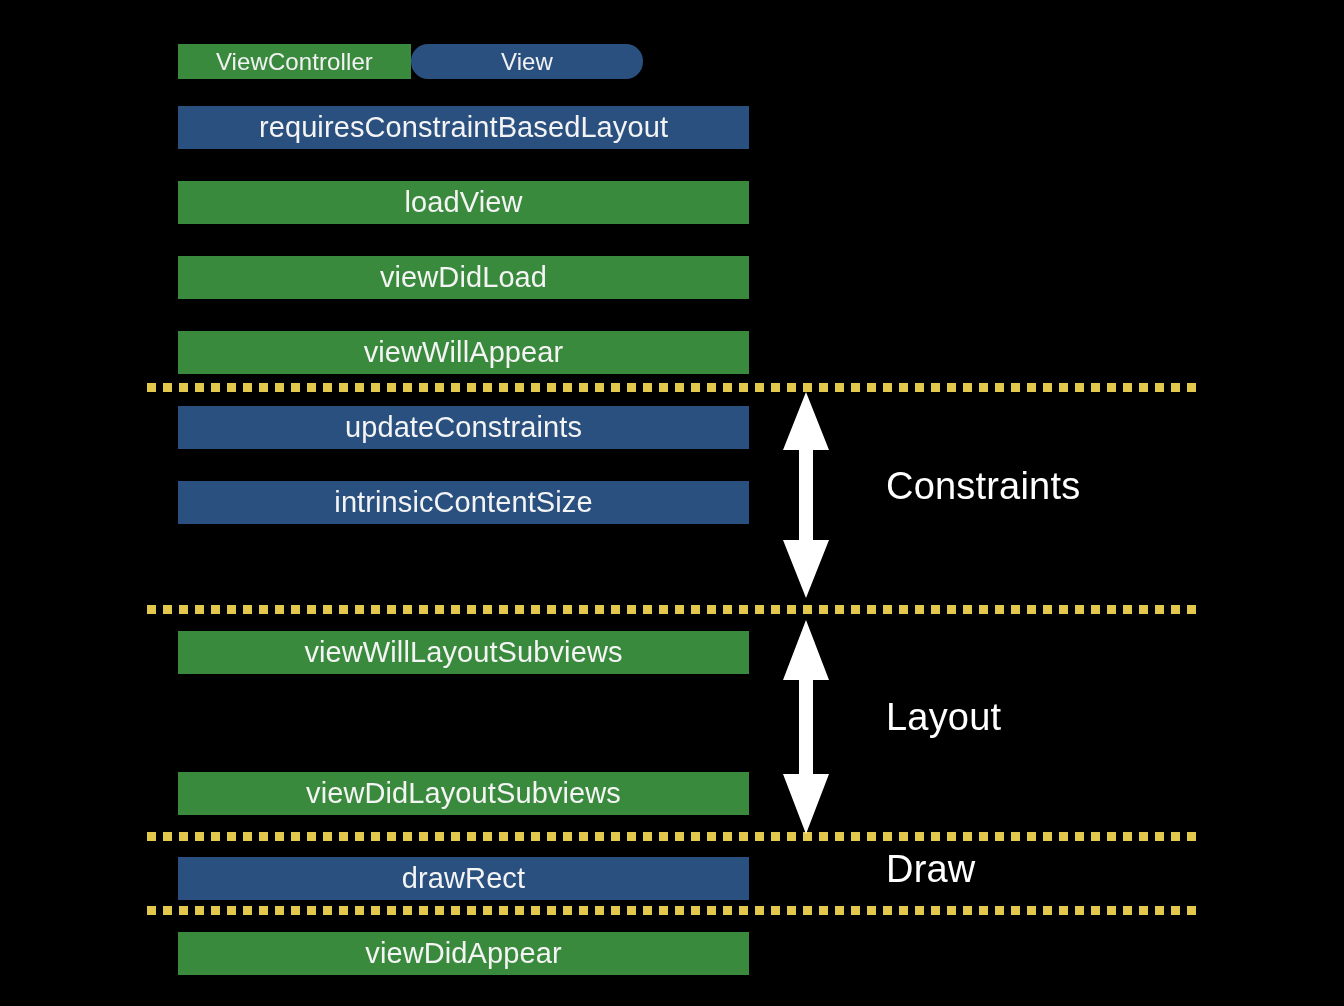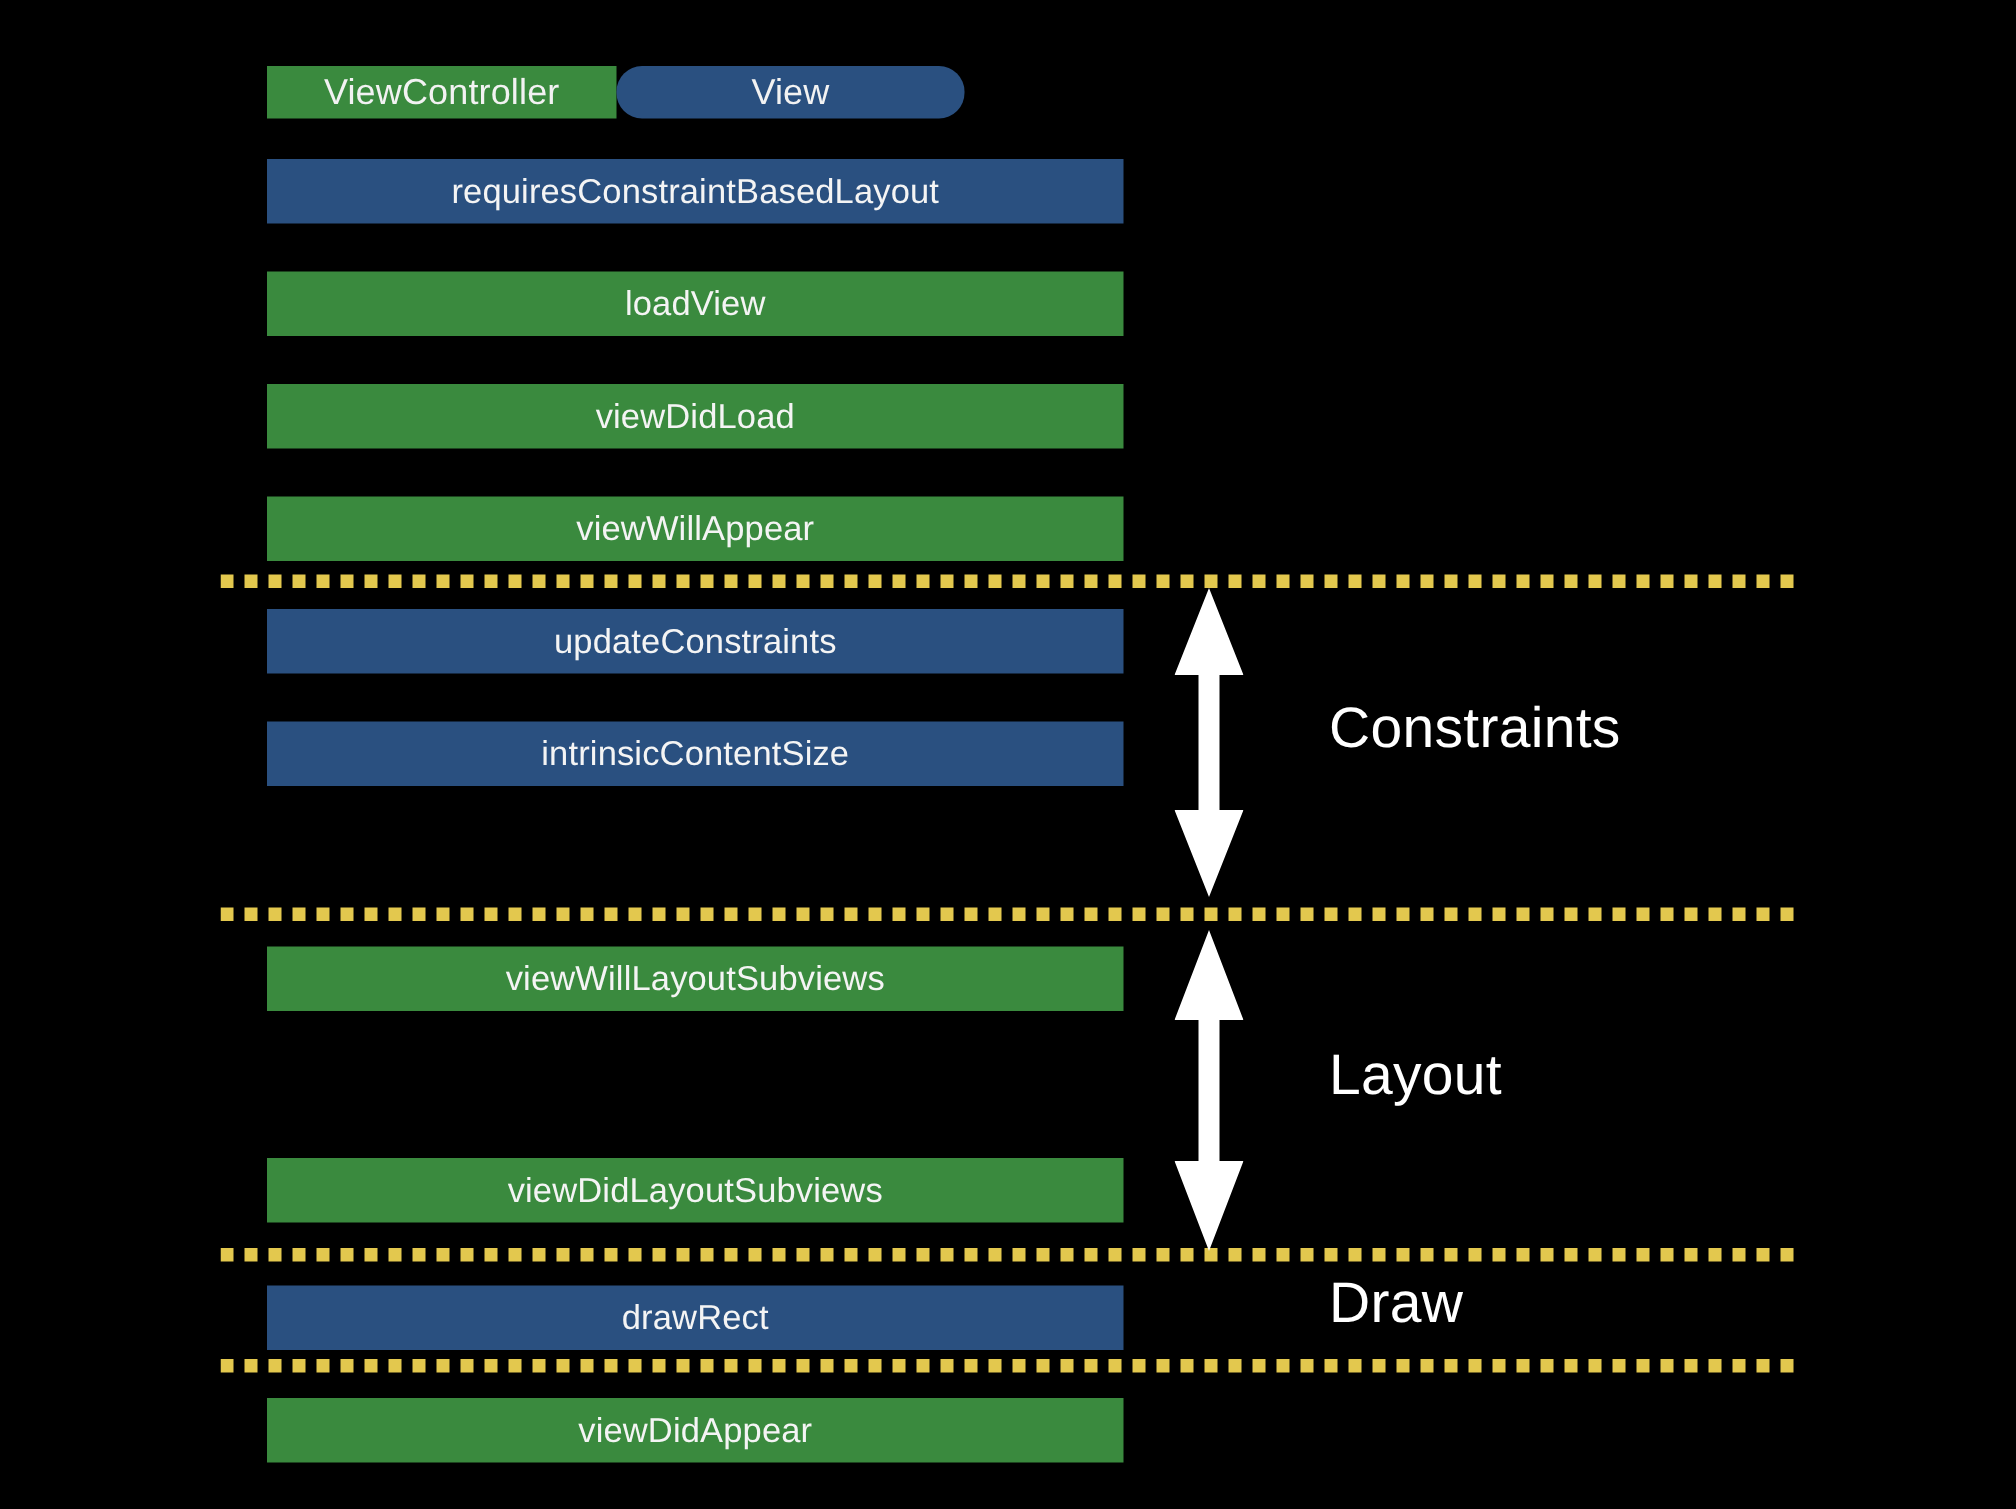--- a/index.html
+++ b/index.html
@@ -42,21 +42,21 @@
   
   .bar {
     position: absolute;
     left: 178px;
     width: 571px;
     height: 43px;
     display: flex;
     align-items: center;
     justify-content: center;
     color: #f4f4f4;
-    font-size: 23px;
+    font-size: 29px;
     line-height: 1;
     white-space: nowrap;
     letter-spacing: 0.1px;
   }
   .bar.green { background: #3a8a3e; }
   .bar.blue  { background: #2a5080; }
 
   
   .divider {
     position: absolute;

